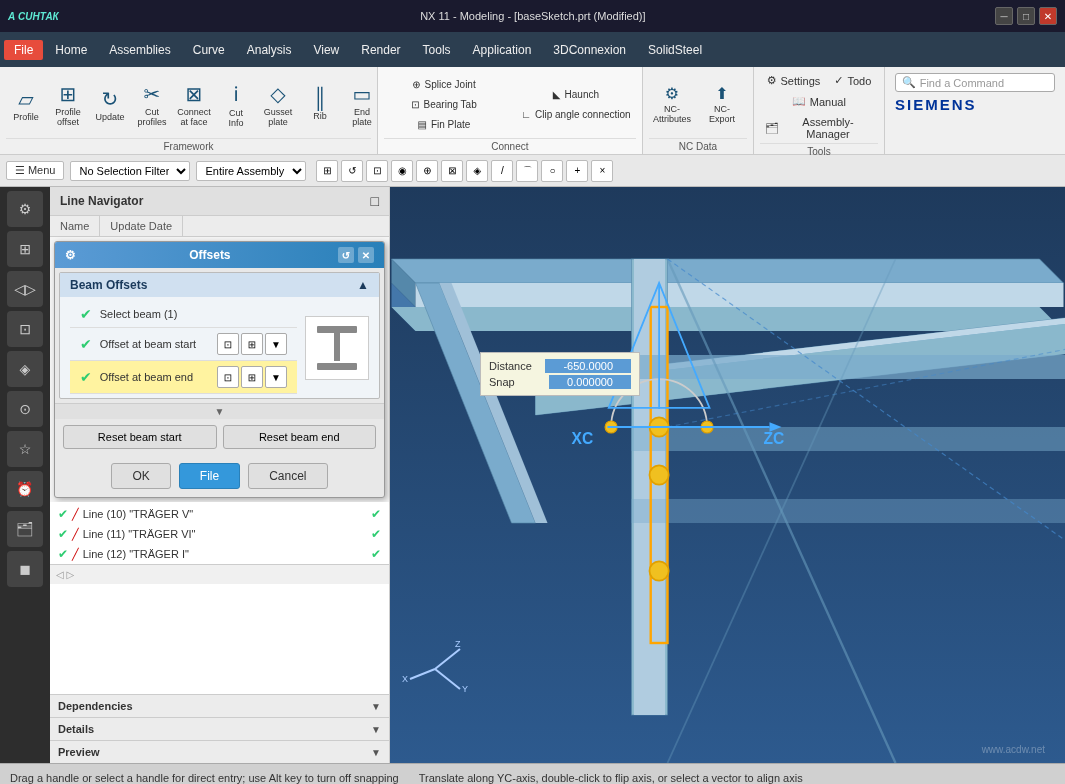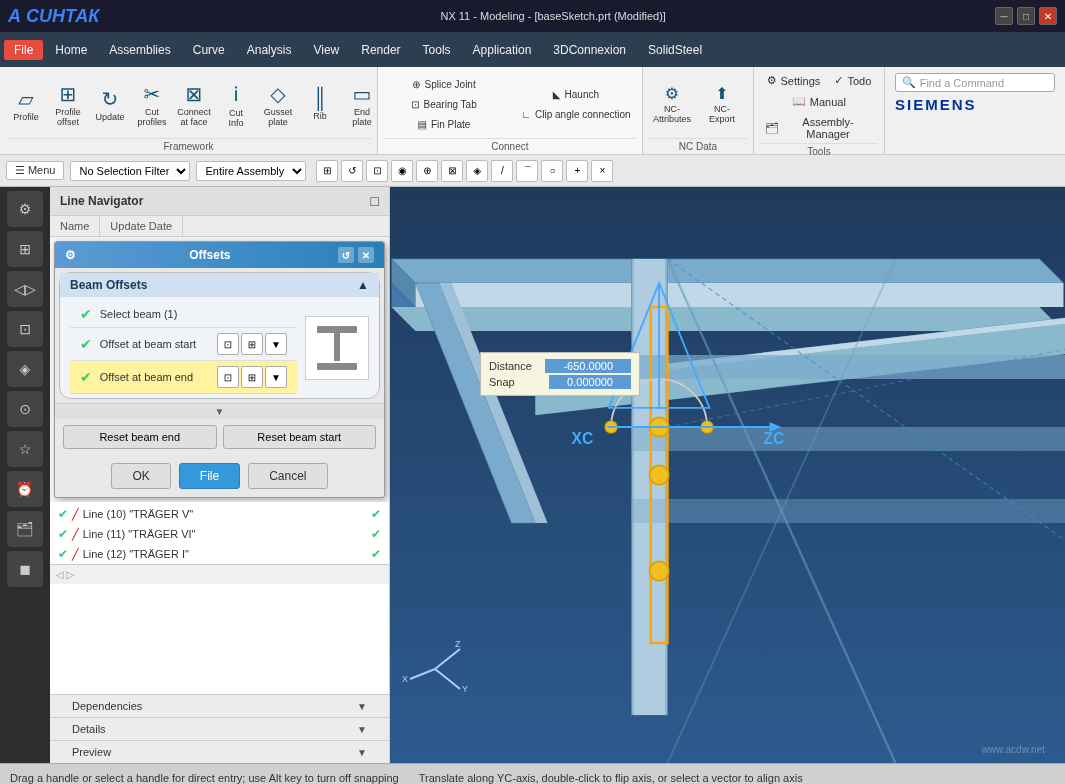--- a/index.html
+++ b/index.html
@@ -11,22 +11,22 @@
       background: #1a1a2e;
       display: flex;
       align-items: center;
       padding: 0 8px;
       color: #ccc;
       font-size: 12px;
       position: relative;
     }
     #title-bar .app-logo {
       font-weight: bold;
-      color: #3b82f6;
-      font-size: 18px;
+      color: #5eead4;
+      font-size: 10px;
       margin-right: 12px;
       font-style: italic;
     }
     #title-bar .title-text {
       flex: 1;
       text-align: center;
       color: #ddd;
       font-size: 11px;
     }
     #title-bar .win-controls {
@@ -236,21 +236,21 @@
       border-radius: 2px;
       display: flex; align-items: center; justify-content: center;
       font-size: 10px;
       cursor: pointer;
     }
 
     #beam-offsets-section {
       background: #f0f4f8;
       margin: 4px;
       border: 1px solid #bbb;
-      border-radius: 12px;
+      border-radius: 2px;
     }
     #beam-offsets-header {
       background: #d0e0f0;
       padding: 5px 10px;
       font-size: 12px;
       font-weight: bold;
       color: #1a3a5c;
       display: flex;
       align-items: center;
       justify-content: space-between;
@@ -344,23 +344,23 @@
 
     
     .bottom-section {
       border-top: 1px solid #ccc;
       background: #ececec;
     }
     .bottom-section-header {
       display: flex;
       align-items: center;
       justify-content: space-between;
-      padding: 5px 22px;
-      font-size: 11px;
-      font-weight: normal;
+      padding: 5px 8px;
+      font-size: 11px;
+      font-weight: bold;
       color: #333;
       cursor: pointer;
     }
     .chevron { font-size: 10px; color: #555; }
 
     
     #viewport {
       flex: 1;
       background: #1a2a3a;
       position: relative;
@@ -699,22 +699,22 @@
               <rect x="22" y="10" width="6" height="28" fill="#888"></rect>
               <rect x="5" y="40" width="40" height="7" fill="#888" rx="1"></rect>
             </svg>
           </div>
         </div>
       </div>
 
       <div id="expand-btn">▼</div>
 
       <div class="reset-buttons">
+        <div class="reset-btn">Reset beam start</div>
         <div class="reset-btn">Reset beam end</div>
-        <div class="reset-btn">Reset beam start</div>
       </div>
 
       <div class="dialog-actions">
         <button class="action-btn ok-btn">OK</button>
         <button class="action-btn apply-btn">File</button>
         <button class="action-btn cancel-btn">Cancel</button>
       </div>
     </div>
 
     <div id="navigator-list">

